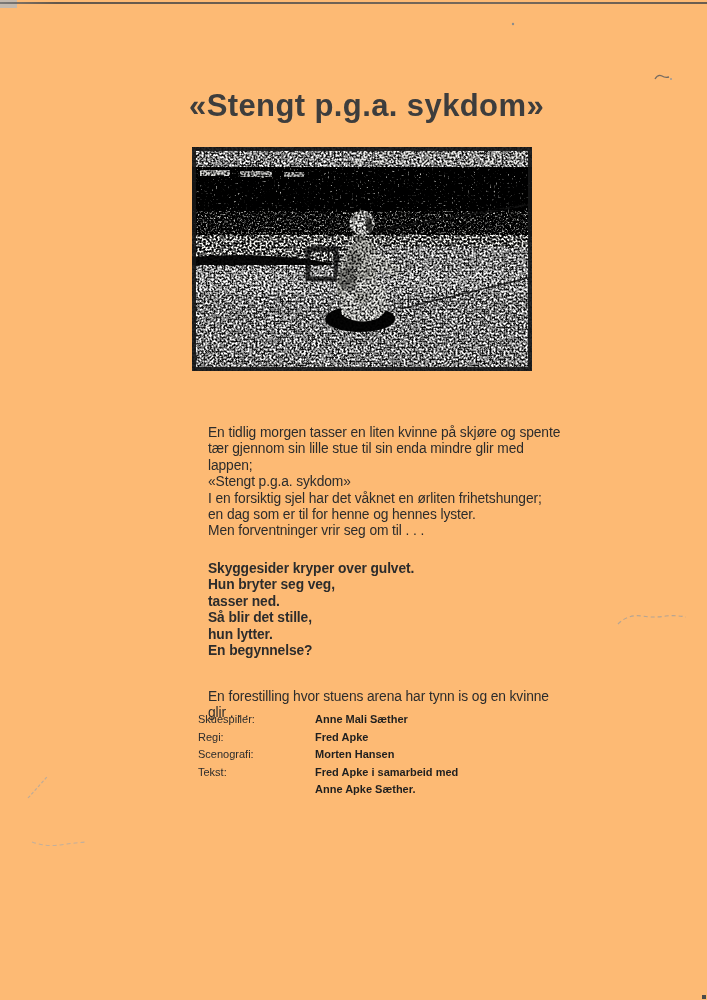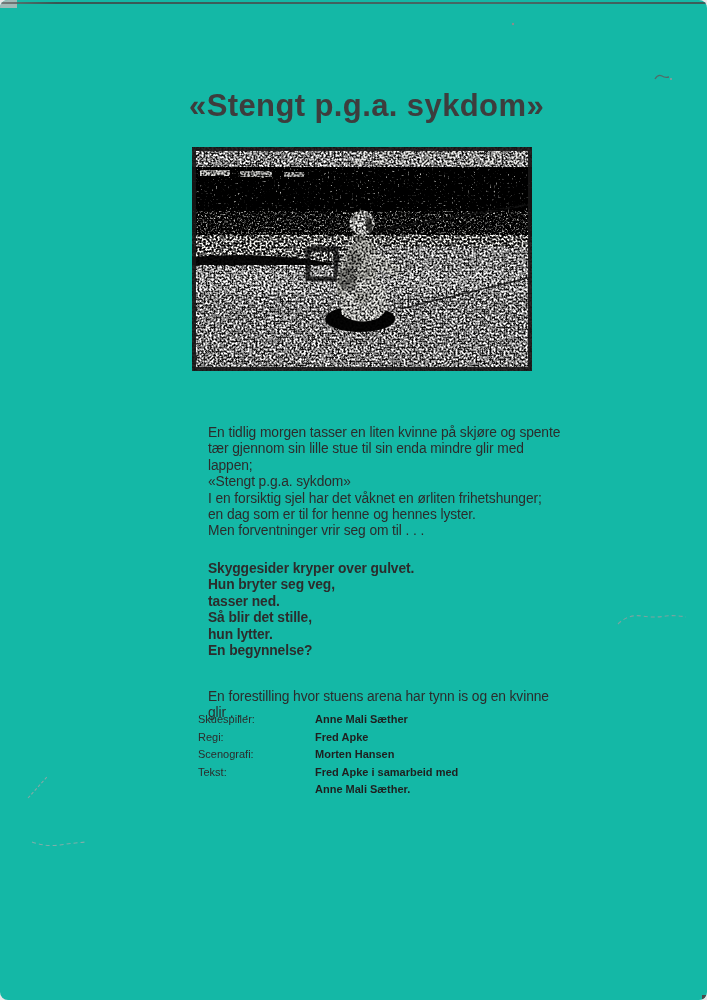--- a/index.html
+++ b/index.html
@@ -1,23 +1,22 @@
 <!DOCTYPE html>
 <html><head>
 <meta charset="utf-8">
 <style>
   html,body{margin:0;padding:0;background:#e8e8e8;}
   .page{
     position:relative;
     width:707px;height:1000px;
-    background:#14b8a6;
+    background:#fdba74;
     overflow:hidden;
     font-family:"Liberation Sans", sans-serif;
     color:#2e2e2e;
-    border-radius:8px;
   }
   
   .top-edge-line{
     position:absolute;top:2px;left:0;width:707px;height:2px;
     background:linear-gradient(90deg,#6b6b6b 0%,#3f3f3f 8%,#4a4a4a 40%,#555 70%,#464646 100%);
     opacity:.8;
   }
   .top-edge-block{
     position:absolute;top:0;left:0;width:17px;height:8px;
     background:#b9b9b9;opacity:.85;
@@ -180,21 +179,21 @@
     <div class="credit-row">
       <span class="credit-label">Scenografi:</span>
       <span class="credit-value">Morten Hansen</span>
     </div>
     <div class="credit-row">
       <span class="credit-label">Tekst:</span>
       <span class="credit-value">Fred Apke i samarbeid med</span>
     </div>
     <div class="credit-row">
       <span class="credit-label"></span>
-      <span class="credit-value">Anne Mali Sæther.</span>
+      <span class="credit-value">Anne Apke Sæther.</span>
     </div>
   </div>
 
   <svg class="artifacts" width="707" height="1000" viewBox="0 0 707 1000">
     <path d="M618 624 q10 -10 24 -8 q12 2 24 0 q10 -1 20 1" stroke="#9d9d9d" stroke-width="1.1" fill="none" stroke-dasharray="4 3" opacity=".75"></path>
     <path d="M28 798 L47 777" stroke="#a6a6a6" stroke-width="1.1" fill="none" stroke-dasharray="3 2" opacity=".75"></path>
     <path d="M32 842 q14 5 28 3 q13 -2 26 -3" stroke="#ababab" stroke-width="1.1" fill="none" stroke-dasharray="4 3" opacity=".7"></path>
     <path d="M655 79 q3 -5 7 -3 q3 2 7 1" stroke="#5d5d5d" stroke-width="1.3" fill="none" opacity=".85"></path>
     <circle cx="513" cy="24" r="1.2" fill="#8c8c8c"></circle>
     <circle cx="671" cy="79" r="1" fill="#9a9a9a"></circle>

